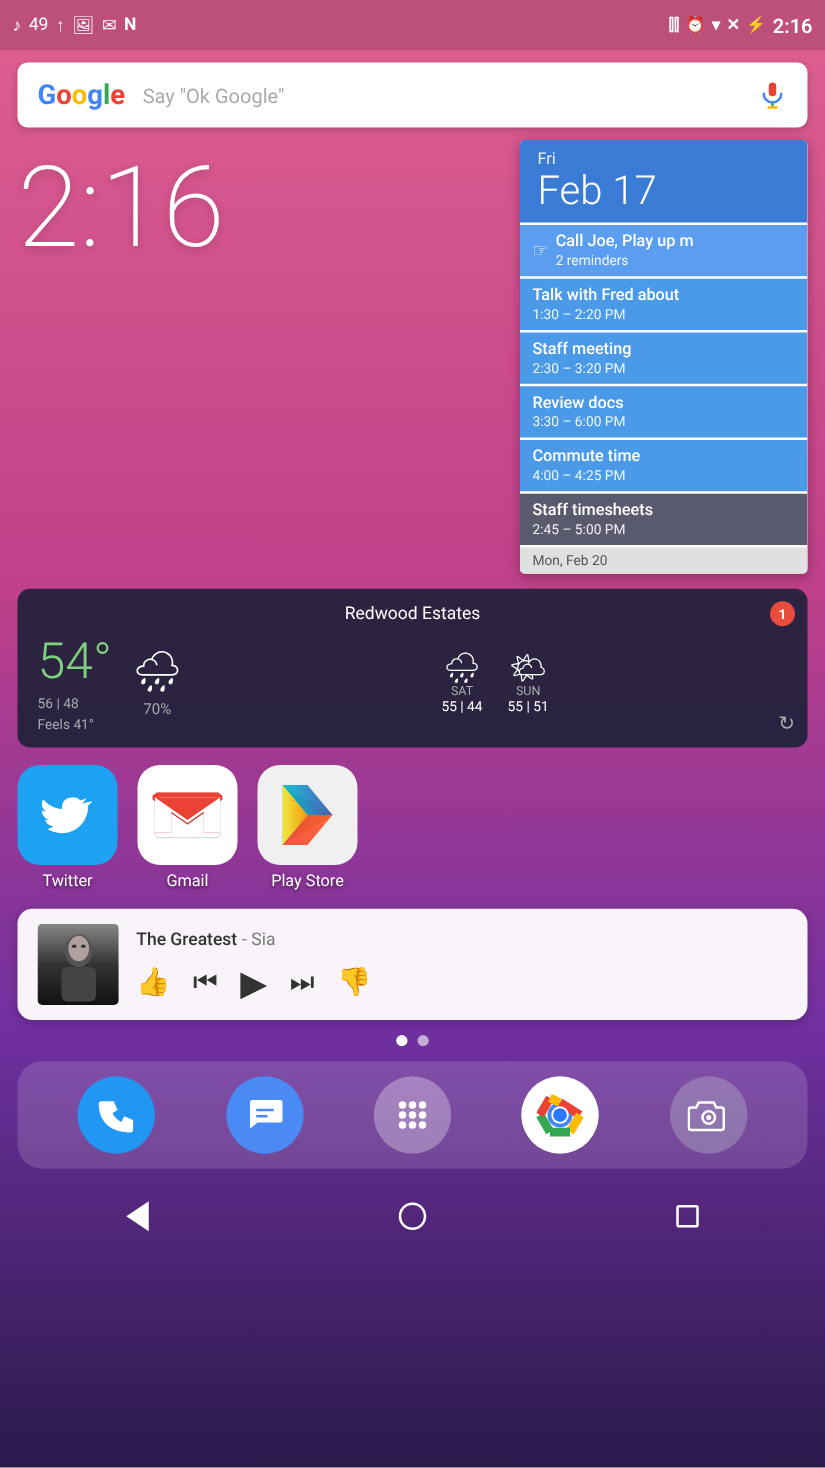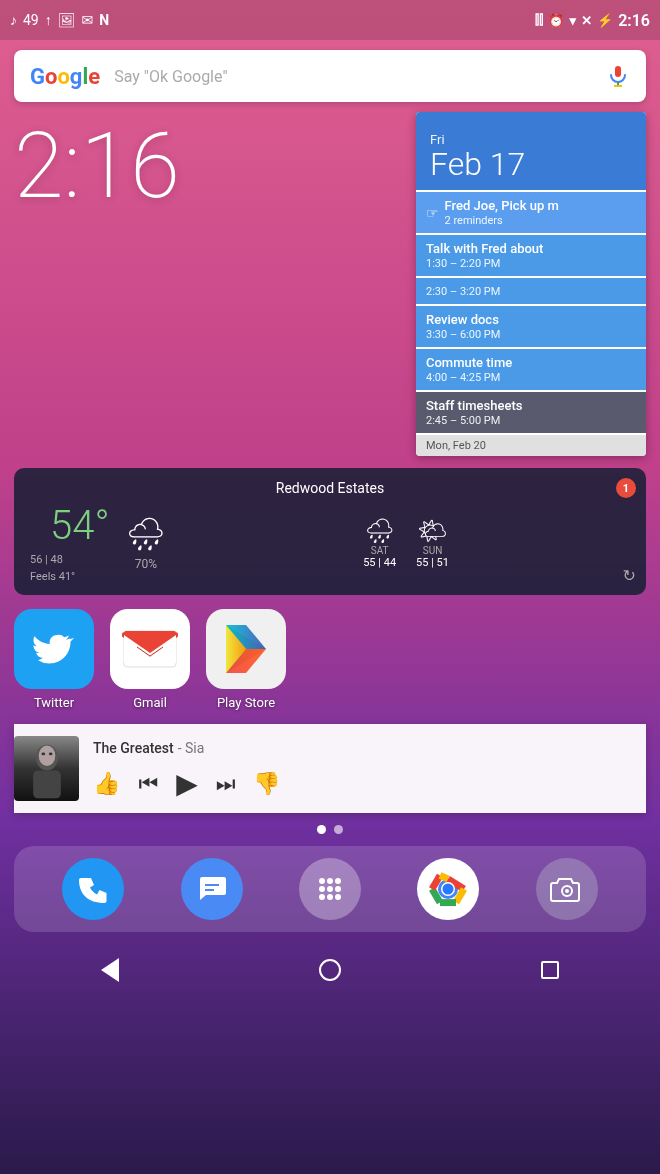--- a/index.html
+++ b/index.html
@@ -92,21 +92,21 @@
     
     .calendar-widget {
       width: 230px;
       background: white;
       border-radius: 4px;
       overflow: hidden;
       box-shadow: 0 2px 10px rgba(0,0,0,0.3);
     }
     .cal-header {
       background: #3a7bd5;
-      padding: 20px 14px 8px;
+      padding: 8px 14px 8px;
       color: white;
     }
     .cal-day-name { font-size: 13px; opacity: 0.9; }
     .cal-date { font-size: 32px; font-weight: 300; line-height: 1.1; }
     .cal-event {
       background: #4a9ae8;
       margin: 2px 0;
       padding: 6px 10px;
       color: white;
       font-size: 12px;
@@ -146,21 +146,20 @@
     }
     .weather-main {
       display: flex;
       align-items: center;
       gap: 16px;
     }
     .weather-temp {
       font-size: 40px;
       font-weight: 300;
       color: #7ecf7e;
-      margin-left: 20px;
     }
     .weather-icons {
       display: flex;
       gap: 20px;
       flex: 1;
       justify-content: center;
     }
     .weather-day {
       text-align: center;
       font-size: 11px;
@@ -210,22 +209,22 @@
     .app-label {
       color: white;
       font-size: 13px;
       text-shadow: 0 1px 3px rgba(0,0,0,0.5);
     }
 
     
     .music-player {
       background: rgba(255,255,255,0.95);
       margin: 0 14px;
-      border-radius: 0;
-      padding: 12px 0;
+      border-radius: 12px;
+      padding: 12px 16px;
       display: flex;
       align-items: center;
       gap: 14px;
       box-shadow: 0 2px 8px rgba(0,0,0,0.2);
     }
     .music-thumb {
       width: 65px;
       height: 65px;
       border-radius: 4px;
       background: linear-gradient(135deg, #2a2a2a 0%, #4a3a4a 50%, #1a1a2a 100%);
@@ -363,29 +362,30 @@
 
   <div class="calendar-widget">
     <div class="cal-header">
       <div class="cal-day-name">Fri</div>
       <div class="cal-date">Feb 17</div>
     </div>
 
     <div class="cal-event" style="background:#5b9ef0; display:flex; align-items:center;">
       <span style="margin-right:6px; font-size:14px">☞</span>
       <div>
-        <div class="cal-event-title">Fred Joe, Pick up m</div>
+        <div class="cal-event-title">Call Joe, Play up m</div>
         <div class="cal-event-time">2 reminders</div>
       </div>
     </div>
     <div class="cal-event">
       <div class="cal-event-title">Talk with Fred about</div>
       <div class="cal-event-time">1:30 – 2:20 PM</div>
     </div>
     <div class="cal-event">
+      <div class="cal-event-title">Staff meeting</div>
       <div class="cal-event-time">2:30 – 3:20 PM</div>
     </div>
     <div class="cal-event">
       <div class="cal-event-title">Review docs</div>
       <div class="cal-event-time">3:30 – 6:00 PM</div>
     </div>
     <div class="cal-event">
       <div class="cal-event-title">Commute time</div>
       <div class="cal-event-time">4:00 – 4:25 PM</div>
     </div>

